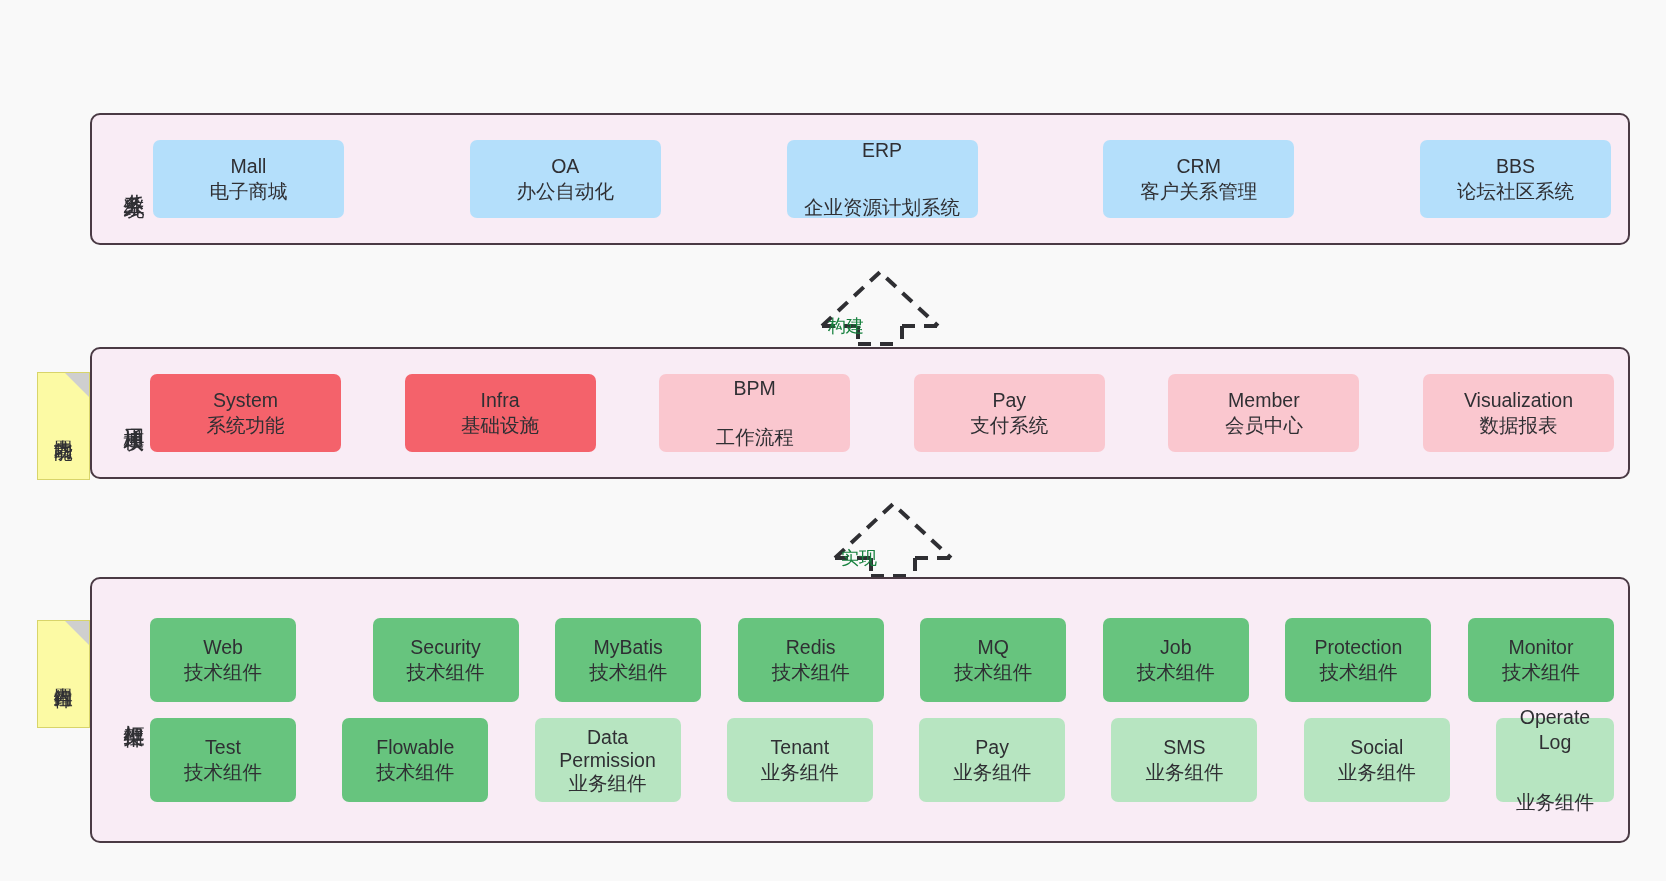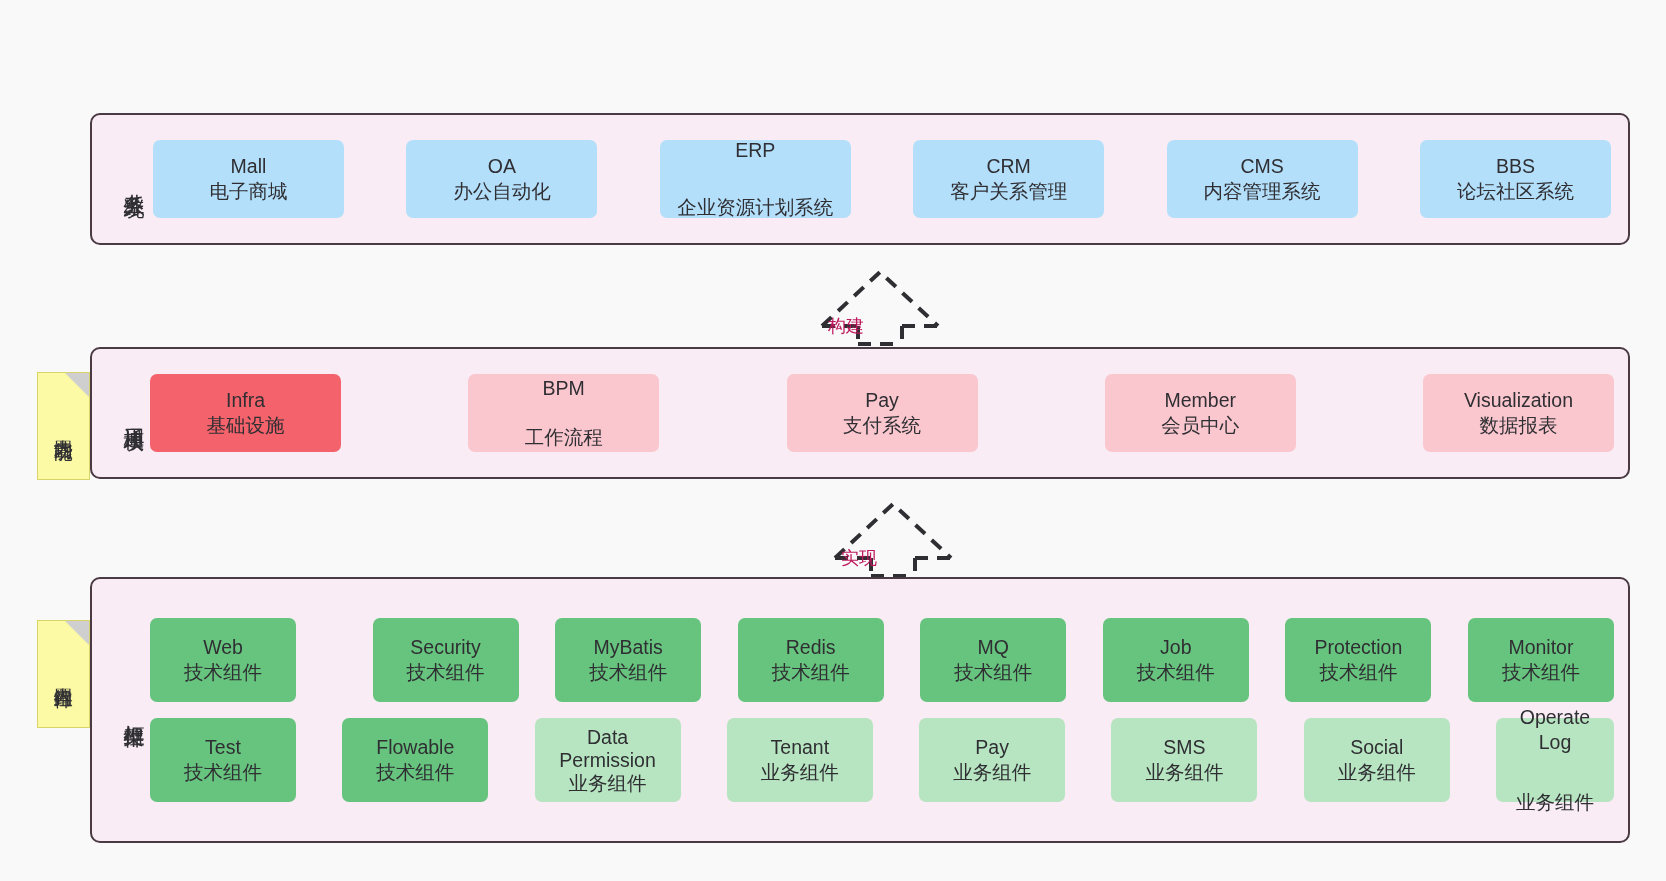--- a/index.html
+++ b/index.html
@@ -102,21 +102,21 @@
     border-top:24px solid #cfcfcf;
     border-left:24px solid transparent;
   }
 
   
   .conn{position:absolute;}
   .conn svg{display:block;overflow:visible;}
   .conn .lbl{
     position:absolute;
     font-size:18px;
-    color:#be185d;
+    color:#15803d;
     background:transparent;
     white-space:nowrap;
     user-select:none;
   }
 </style>
 </head>
 <body>
 
 <div class="canvas">
 
@@ -135,24 +135,20 @@
           </div>
           <div class="card" style="width:191px;height:78px;background:#b4dffb;gap:32px;">
             <span class="l1">ERP</span>
             <span class="l2">企业资源计划系统</span>
           </div>
           <div class="card" style="width:191px;height:78px;background:#b4dffb;">
             <span class="l1">CRM</span>
             <span class="l2">客户关系管理</span>
           </div>
           <div class="card" style="width:191px;height:78px;background:#b4dffb;">
-            <span class="l1">CMS</span>
-            <span class="l2">内容管理系统</span>
-          </div>
-          <div class="card" style="width:191px;height:78px;background:#b4dffb;">
             <span class="l1">BBS</span>
             <span class="l2">论坛社区系统</span>
           </div>
         </div>
       </div>
     </div>
   </div>
 
   <div class="conn" style="left:800px;top:262px;width:160px;height:84px;">
     <svg width="160" height="84" viewBox="0 0 160 84">
@@ -171,20 +167,24 @@
   <div class="note" style="left:37px;top:372px;width:53px;height:108px;">
     <span class="fold"></span>
     <span>内置功能</span>
   </div>
 
   <div class="layer" style="left:90px;top:347px;width:1540px;height:132px;">
     <div class="layer-title">通用模块</div>
     <div class="layer-body">
       <div class="grid2" style="gap:0;padding:0;">
         <div class="row">
+          <div class="card" style="width:191px;height:78px;background:#f4626b;">
+            <span class="l1">System</span>
+            <span class="l2">系统功能</span>
+          </div>
           <div class="card" style="width:191px;height:78px;background:#f4626b;">
             <span class="l1">Infra</span>
             <span class="l2">基础设施</span>
           </div>
           <div class="card" style="width:191px;height:78px;background:#fac7cf;gap:24px;">
             <span class="l1">BPM</span>
             <span class="l2">工作流程</span>
           </div>
           <div class="card" style="width:191px;height:78px;background:#fac7cf;">
             <span class="l1">Pay</span>

